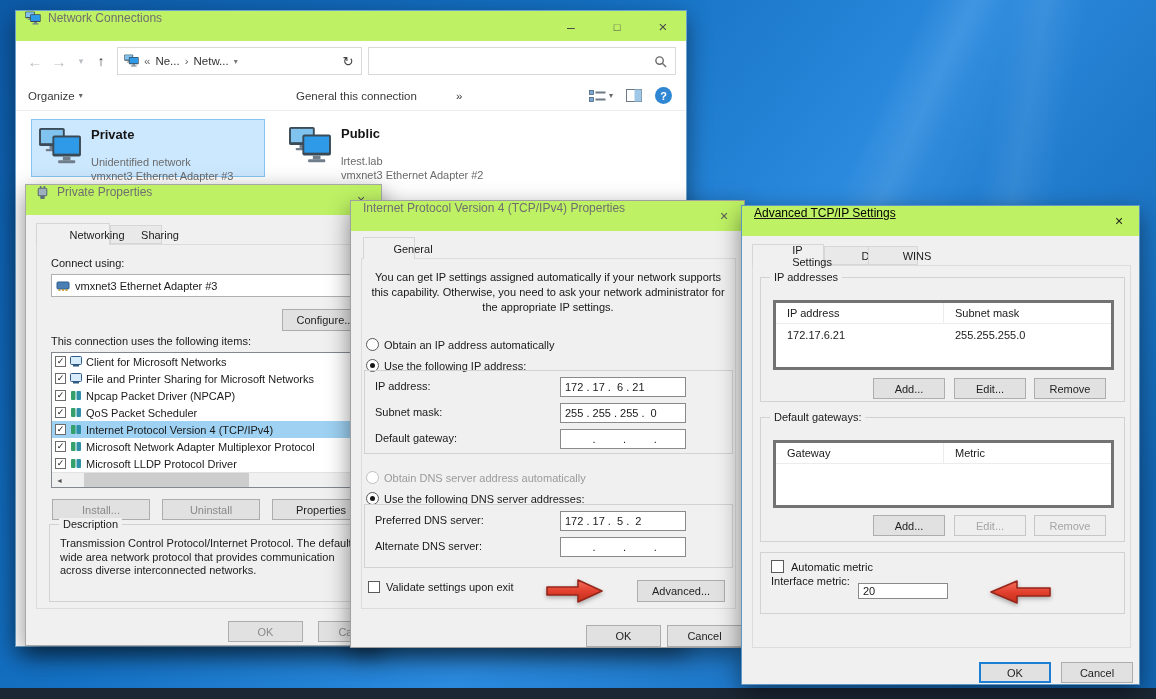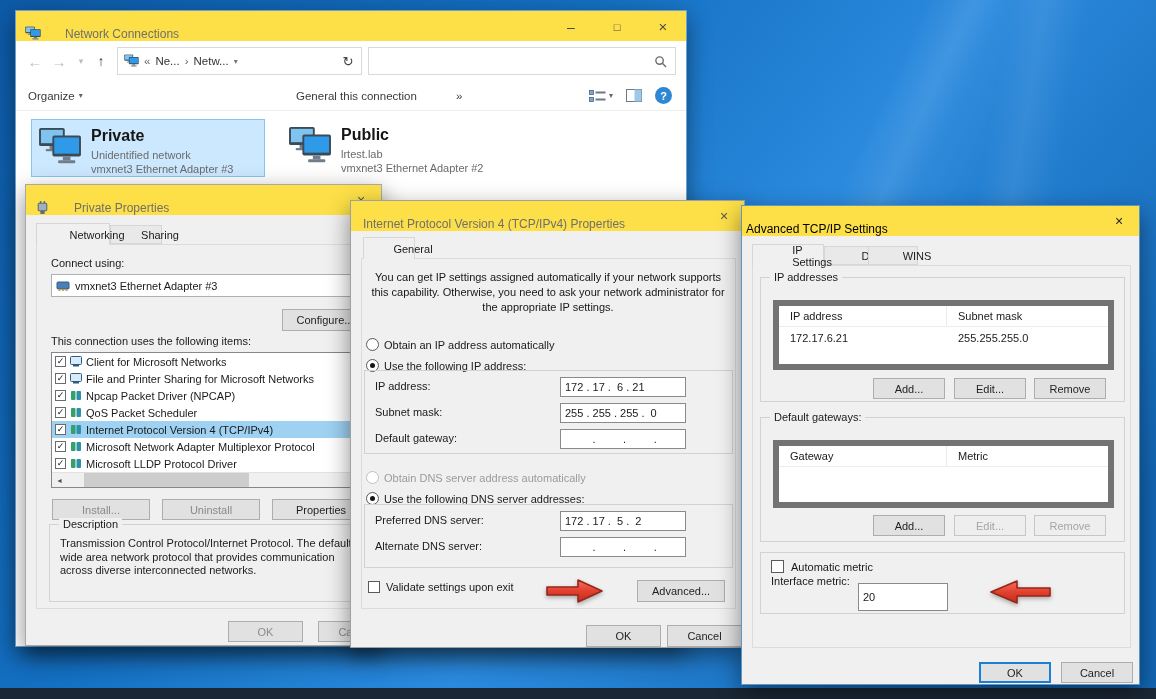--- a/index.html
+++ b/index.html
@@ -4,22 +4,22 @@
 <style>
   * { margin:0; padding:0; box-sizing:border-box; }
   body { font-family:"Liberation Sans","DejaVu Sans",sans-serif; background:#222; }
   #screen { position:relative; width:1156px; height:699px; overflow:hidden;
     background:linear-gradient(128deg,#0d5aa7 0%,#1470c2 35%,#2b8ade 58%,#1266b3 90%); }
   .beam { position:absolute; pointer-events:none; }
   #taskbar { position:absolute; left:0; bottom:0; width:100%; height:11px; background:#1b2735; }
 
   .win { position:absolute; background:#f0f0f0; font-size:11px; color:#1a1a1a;
          box-shadow:0 8px 22px rgba(0,0,0,0.45); }
-  .titlebar { position:absolute; left:0; top:0; right:0; height:30px; background:#fde047;
-              display:flex; align-items:flex-end; padding-left:9px; gap:24px; }
+  .titlebar { position:absolute; left:0; top:0; right:0; height:30px; background:#bef264;
+              display:flex; align-items:flex-start; padding-left:9px; gap:7px; }
   .titlebar .t { font-size:12px; color:#6f6f6f; white-space:nowrap; }
   .win.active .titlebar .t { color:#000; }
   .closex { position:absolute; right:0; top:0; width:40px; height:30px; display:flex;
             align-items:center; justify-content:center; font-size:14px; color:#555; }
   .wbtns { position:absolute; right:0; top:0; display:flex; height:31px; }
   .wbtn { width:46px; height:31px; display:flex; align-items:center; justify-content:center;
           color:#4a4a4a; font-size:12px; }
 
   .btn { position:absolute; background:#e1e1e1; border:1px solid #adadad; font-size:11px;
          display:flex; align-items:center; justify-content:center; color:#1f1f1f; }
@@ -69,21 +69,21 @@
   .cmdicons { position:absolute; right:14px; top:0; height:31px; display:flex;
               align-items:center; gap:13px; }
   .helpico { width:17px; height:17px; border-radius:50%; background:#2f86d2; color:#fff;
              font-size:11px; font-weight:bold; display:flex; align-items:center;
              justify-content:center; }
   .nc-content { position:absolute; left:0; top:100px; right:0; bottom:0; background:#fff; }
   .tile { position:absolute; top:8px; width:234px; height:58px; display:flex;
           padding:7px 0 0 6px; }
   .tile.sel { background:#cce8ff; border:1px solid #84c5f2; }
   .tile .txt { margin-left:9px; }
-  .tname { font-size:16px; font-weight:bold; color:#151515; margin-bottom:4px; }
+  .tname { font-size:13px; font-weight:bold; color:#151515; margin-bottom:14px; }
   .tsub { font-size:11px; color:#6b6b6b; line-height:13.5px; white-space:nowrap; }
 
   
   #win-pp { left:25px; top:184px; width:357px; height:462px; overflow:hidden;
             border:1px solid #a8a8a8; z-index:2; }
   .listbox { position:absolute; background:#fff; border:1px solid #828790; overflow:hidden; }
   .lrow { display:flex; align-items:center; height:17px; padding-left:3px; gap:4px;
           white-space:nowrap; }
   .lrow.sel { background:#9ed1f2; }
   .lcb { width:11px; height:11px; border:1px solid #6b6b6b; background:#fff; font-size:9px;
@@ -99,21 +99,21 @@
                line-height:13.5px; color:#1c1c1c; }
 
   
   #win-ip { left:350px; top:200px; width:395px; height:448px; border:1px solid #a0a0a0;
             z-index:3; }
   .para { position:absolute; font-size:11px; line-height:15px; color:#161616; }
 
   
   #win-adv { left:741px; top:205px; width:399px; height:480px; border:1px solid #5f96c4;
              z-index:4; }
-  .tablebox { position:absolute; background:#fff; border:6px solid #737373; font-size:11px; }
+  .tablebox { position:absolute; background:#fff; border:3px solid #737373; font-size:11px; }
   .thr { display:flex; height:21px; border-bottom:1px solid #ececec; }
   .tdr { display:flex; height:21px; }
   .tc { display:flex; align-items:center; padding-left:11px; }
   .tc.c1 { width:168px; border-right:1px solid #ececec; }
   .tdr .tc { border-right:none; }
 
   .annarrow { position:absolute; z-index:6; filter:drop-shadow(0 2px 2px rgba(0,0,0,0.3)); }
 </style>
 </head>
 <body>
@@ -385,21 +385,21 @@
       <svg class="annarrow" style="left:184px; top:318px;" width="58" height="28" viewBox="0 0 58 28">
         <polygon points="1,10 32,10 32,3 56,14 32,25 32,18 1,18" fill="url(#gradArrow)" stroke="#96261a" stroke-width="1.6" stroke-linejoin="round"></polygon>
       </svg>
       <div class="btn" style="left:275px; top:321px; width:88px; height:22px;">Advanced...</div>
     </div>
     <div class="btn" style="left:235px; top:424px; width:75px; height:22px;">OK</div>
     <div class="btn" style="left:316px; top:424px; width:75px; height:22px;">Cancel</div>
   </div>
 
   <div class="win active" id="win-adv">
-    <div class="titlebar" style="padding-left:4px;">
+    <div class="titlebar" style="padding-left:12px;text-decoration:underline;">
       <span class="t">Advanced TCP/IP Settings</span>
     </div>
     <span class="closex" style="color:#222;">×</span>
     <div class="tab on" style="left:10px; top:38px; width:72px; height:22px;">IP Settings</div>
     <div class="tab" style="left:82px; top:40px; width:44px; height:19px;">DNS</div>
     <div class="tab" style="left:126px; top:40px; width:50px; height:19px;">WINS</div>
     <div class="tabpage" style="left:10px; top:59px; width:379px; height:383px;">
       <div class="gbox" style="left:7px; top:11px; width:365px; height:125px;">
         <span class="gb-label">IP addresses</span>
         <div class="tablebox" style="left:12px; top:22px; width:341px; height:70px;">
@@ -425,21 +425,21 @@
           </div>
         </div>
         <div class="btn" style="left:112px; top:97px; width:72px; height:21px;">Add...</div>
         <div class="btn disabled" style="left:193px; top:97px; width:72px; height:21px;">Edit...</div>
         <div class="btn disabled" style="left:273px; top:97px; width:72px; height:21px;">Remove</div>
       </div>
       <div class="gbox" style="left:7px; top:286px; width:365px; height:62px;">
         <span class="cbx" style="left:10px; top:7px;"></span>
         <span class="lbl" style="left:30px; top:8px;">Automatic metric</span>
         <span class="lbl" style="left:10px; top:22px;">Interface metric:</span>
-        <div class="input" style="left:97px; top:30px; width:90px; height:28px;">
+        <div class="input" style="left:97px; top:30px; width:90px; height:16px;">
             <span>20</span>
           </div>
       </div>
       <svg class="annarrow" style="left:234px; top:312px;" width="64" height="28" viewBox="0 0 64 28">
         <polygon points="63,10 30,10 30,3 4,14 30,25 30,18 63,18" fill="url(#gradArrow)" stroke="#96261a" stroke-width="1.6" stroke-linejoin="round"></polygon>
       </svg>
     </div>
     <div class="btn default" style="left:237px; top:456px; width:72px; height:21px;">OK</div>
     <div class="btn" style="left:319px; top:456px; width:72px; height:21px;">Cancel</div>
   </div>

